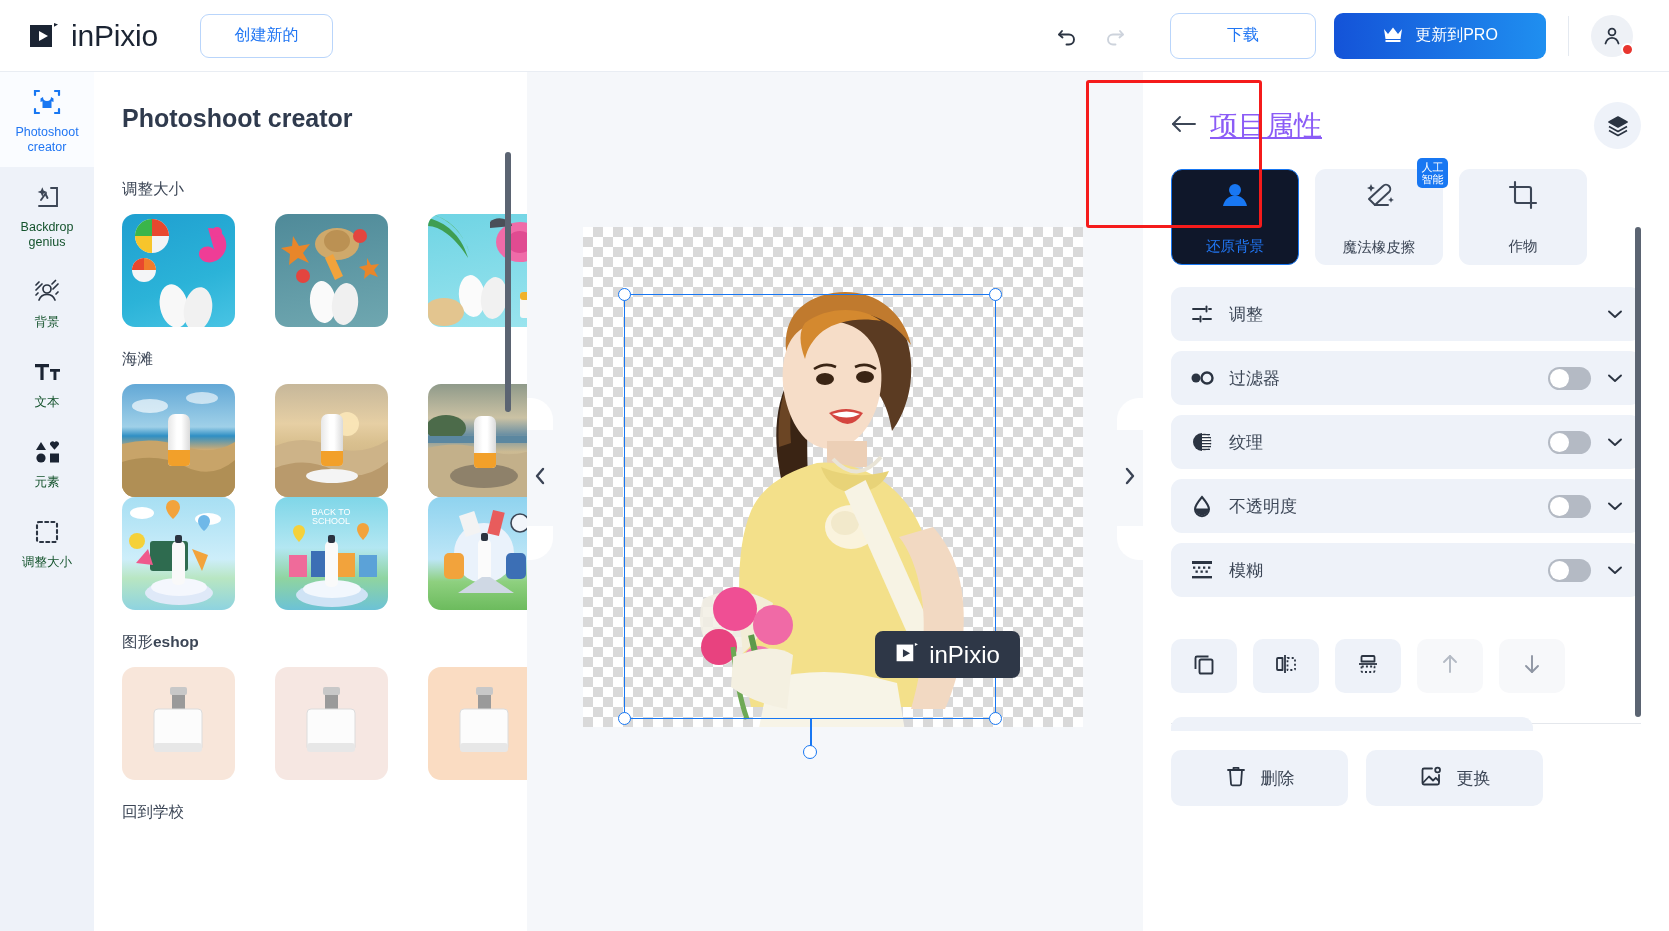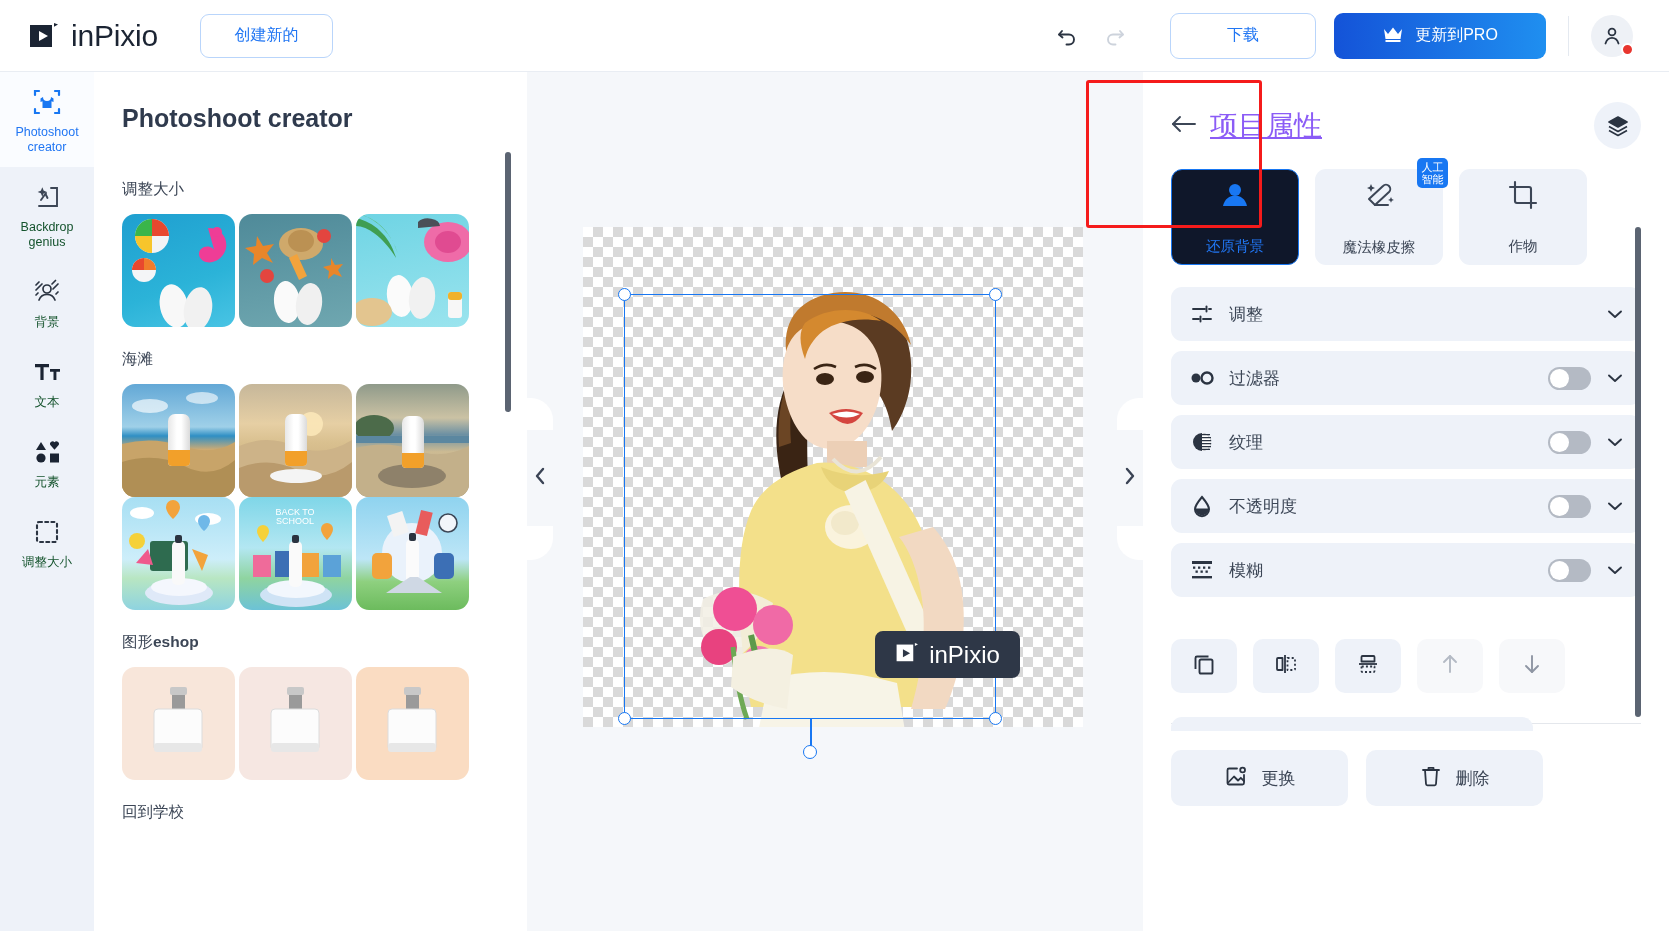--- a/index.html
+++ b/index.html
@@ -74,21 +74,21 @@
   .tpl-panel {
     position: absolute; top: 72px; left: 94px; width: 433px; height: 859px;
     background: #fff; overflow: hidden; z-index: 20;
   }
   .tpl-title {
     font-size: 25px; font-weight: 700; color: #2f3a4d; margin: 32px 0 0 28px;
   }
   .tpl-scroll { position: absolute; top: 85px; left: 0; width: 433px; height: 774px; padding-left: 28px; }
   .tpl-group-name { font-size: 15.5px; color: #3c4656; margin: 22px 0 14px 0; }
   .tpl-group-name b { font-weight: 700; }
-  .tpl-row { display: flex; gap: 4px; }
+  .tpl-row { display: flex; gap: 40px; }
   .tpl-card {
     width: 113px; height: 113px; border-radius: 13px; overflow: hidden;
     position: relative; cursor: pointer; flex: none;
   }
   .tpl-scrollbar {
     position: absolute; right: 16px; top: 80px; width: 6px; height: 260px;
     background: #5b6472; border-radius: 3px; cursor: pointer;
   }
 
   
@@ -845,35 +845,35 @@
         </svg>
       </span>
     </div>
   </div>
 
   <div class="hr-div"></div>
 
   <div class="bottom-row">
     <div class="wide-btn">
       <span>
+        <svg width="22" height="24" viewBox="0 0 22 24" fill="none" stroke="#2b3442" stroke-width="1.8" stroke-linecap="round" stroke-linejoin="round">
+          <path d="M3 6 H19"></path>
+          <path d="M8.5 6 V3.8 H13.5 V6"></path>
+          <path d="M5 6 L6 20 a1.4 1.4 0 0 0 1.4 1.3 H14.6 A1.4 1.4 0 0 0 16 20 L17 6"></path>
+        </svg>
+      </span>
+      <span>删除</span>
+    </div>
+    <div class="wide-btn">
+      <span>
         <svg width="24" height="24" viewBox="0 0 24 24" fill="none" stroke="#2b3442" stroke-width="1.8" stroke-linejoin="round" stroke-linecap="round">
           <path d="M20 11 V19 a1.5 1.5 0 0 1 -1.5 1.5 H5 a1.5 1.5 0 0 1 -1.5 -1.5 V6 a1.5 1.5 0 0 1 1.5 -1.5 H13"></path>
           <path d="M3.8 19 L10 12.5 L14 16.5 L16.8 13.8 L20 17"></path>
           <circle cx="18.6" cy="6" r="2.4"></circle>
         </svg>
       </span>
       <span>更换</span>
     </div>
-    <div class="wide-btn">
-      <span>
-        <svg width="22" height="24" viewBox="0 0 22 24" fill="none" stroke="#2b3442" stroke-width="1.8" stroke-linecap="round" stroke-linejoin="round">
-          <path d="M3 6 H19"></path>
-          <path d="M8.5 6 V3.8 H13.5 V6"></path>
-          <path d="M5 6 L6 20 a1.4 1.4 0 0 0 1.4 1.3 H14.6 A1.4 1.4 0 0 0 16 20 L17 6"></path>
-        </svg>
-      </span>
-      <span>删除</span>
-    </div>
   </div>
 </div>
 
 <div class="redbox"></div>
 <div class="bottom-strip"></div>
 
 </body></html>

